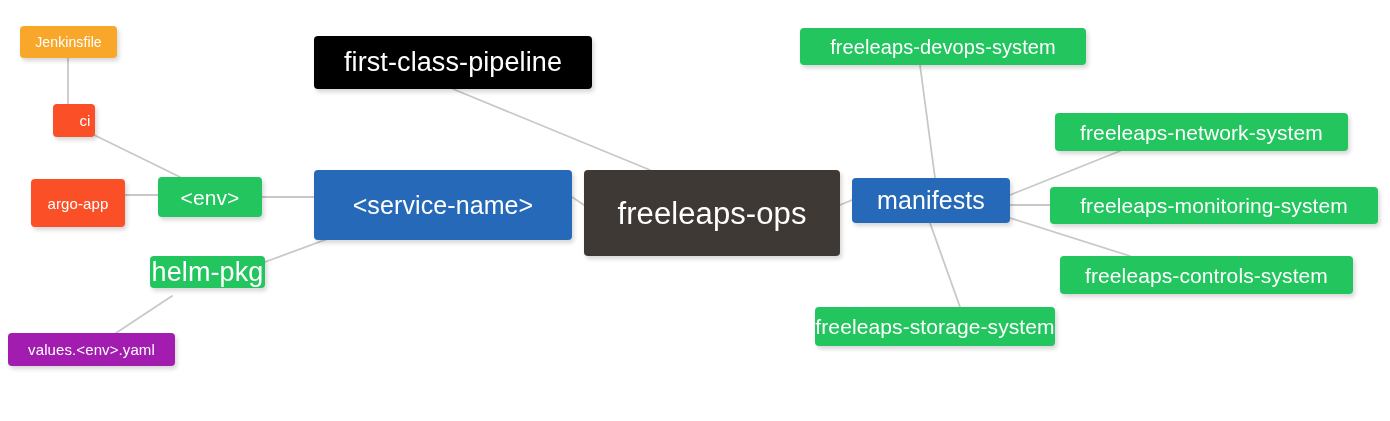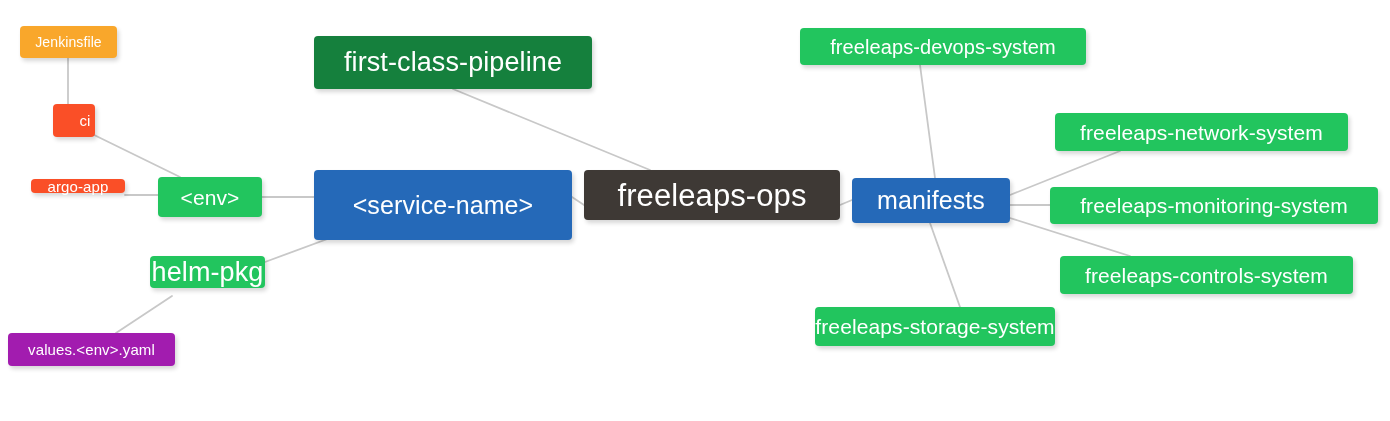--- a/index.html
+++ b/index.html
@@ -60,45 +60,45 @@
       <line x1="158" y1="195" x2="125" y2="195" stroke="#c8c8c8" stroke-width="1.8" stroke-linecap="round"></line>
       <line x1="68" y1="104" x2="68" y2="58" stroke="#c8c8c8" stroke-width="1.8" stroke-linecap="round"></line>
       <line x1="172" y1="296" x2="116" y2="333" stroke="#c8c8c8" stroke-width="1.8" stroke-linecap="round"></line>
       <line x1="935" y1="178" x2="920" y2="65" stroke="#c8c8c8" stroke-width="1.8" stroke-linecap="round"></line>
       <line x1="1010" y1="195" x2="1120" y2="151" stroke="#c8c8c8" stroke-width="1.8" stroke-linecap="round"></line>
       <line x1="1010" y1="205" x2="1050" y2="205" stroke="#c8c8c8" stroke-width="1.8" stroke-linecap="round"></line>
       <line x1="1010" y1="218" x2="1130" y2="256" stroke="#c8c8c8" stroke-width="1.8" stroke-linecap="round"></line>
       <line x1="930" y1="223" x2="960" y2="307" stroke="#c8c8c8" stroke-width="1.8" stroke-linecap="round"></line>
     </svg>
   <div id="node-layer">
-      <div class="node" style="left: 584px; top: 170px; width: 256px; height: 50px; background: rgb(62, 57, 53); font-size: 31px;">
+      <div class="node" style="left: 584px; top: 170px; width: 256px; height: 86px; background: rgb(62, 57, 53); font-size: 31px;">
         <span class="node-label">freeleaps-ops</span>
       </div>
       <div class="node" style="left: 314px; top: 170px; width: 258px; height: 70px; background: rgb(37, 105, 184); font-size: 25px;">
         <span class="node-label">&lt;service-name&gt;</span>
       </div>
-      <div class="node" style="left: 314px; top: 36px; width: 278px; height: 53px; background: #15803d; font-size: 27px;">
+      <div class="node" style="left: 314px; top: 36px; width: 278px; height: 53px; background: #000000; font-size: 27px;">
         <span class="node-label">first-class-pipeline</span>
       </div>
       <div class="node" style="left: 852px; top: 178px; width: 158px; height: 45px; background: rgb(37, 105, 184); font-size: 25px;">
         <span class="node-label">manifests</span>
       </div>
       <div class="node" style="left: 158px; top: 177px; width: 104px; height: 40px; background: rgb(34, 197, 94); font-size: 21px;">
         <span class="node-label">&lt;env&gt;</span>
       </div>
       <div class="node" style="left: 150px; top: 256px; width: 115px; height: 32px; background: rgb(34, 197, 94); font-size: 27px;">
         <span class="node-label">helm-pkg</span>
       </div>
       <div class="node" style="left: 53px; top: 104px; width: 33px; height: 33px; background: rgb(250, 79, 39); font-size: 15px; padding-left: 32px;">
         <span class="node-label">ci</span>
       </div>
       <div class="node" style="left: 20px; top: 26px; width: 97px; height: 32px; background: rgb(249, 167, 43); font-size: 14px;">
         <span class="node-label">Jenkinsfile</span>
       </div>
-      <div class="node" style="left: 31px; top: 179px; width: 94px; height: 14px; background: rgb(250, 79, 39); font-size: 15px;">
+      <div class="node" style="left: 31px; top: 179px; width: 94px; height: 48px; background: rgb(250, 79, 39); font-size: 15px;">
         <span class="node-label">argo-app</span>
       </div>
       <div class="node" style="left: 8px; top: 333px; width: 167px; height: 33px; background: #a21caf; font-size: 15px;">
         <span class="node-label">values.&lt;env&gt;.yaml</span>
       </div>
       <div class="node" style="left: 800px; top: 28px; width: 286px; height: 37px; background: rgb(34, 197, 94); font-size: 20px;">
         <span class="node-label">freeleaps-devops-system</span>
       </div>
       <div class="node" style="left: 1055px; top: 113px; width: 293px; height: 38px; background: rgb(34, 197, 94); font-size: 21px;">
         <span class="node-label">freeleaps-network-system</span>

